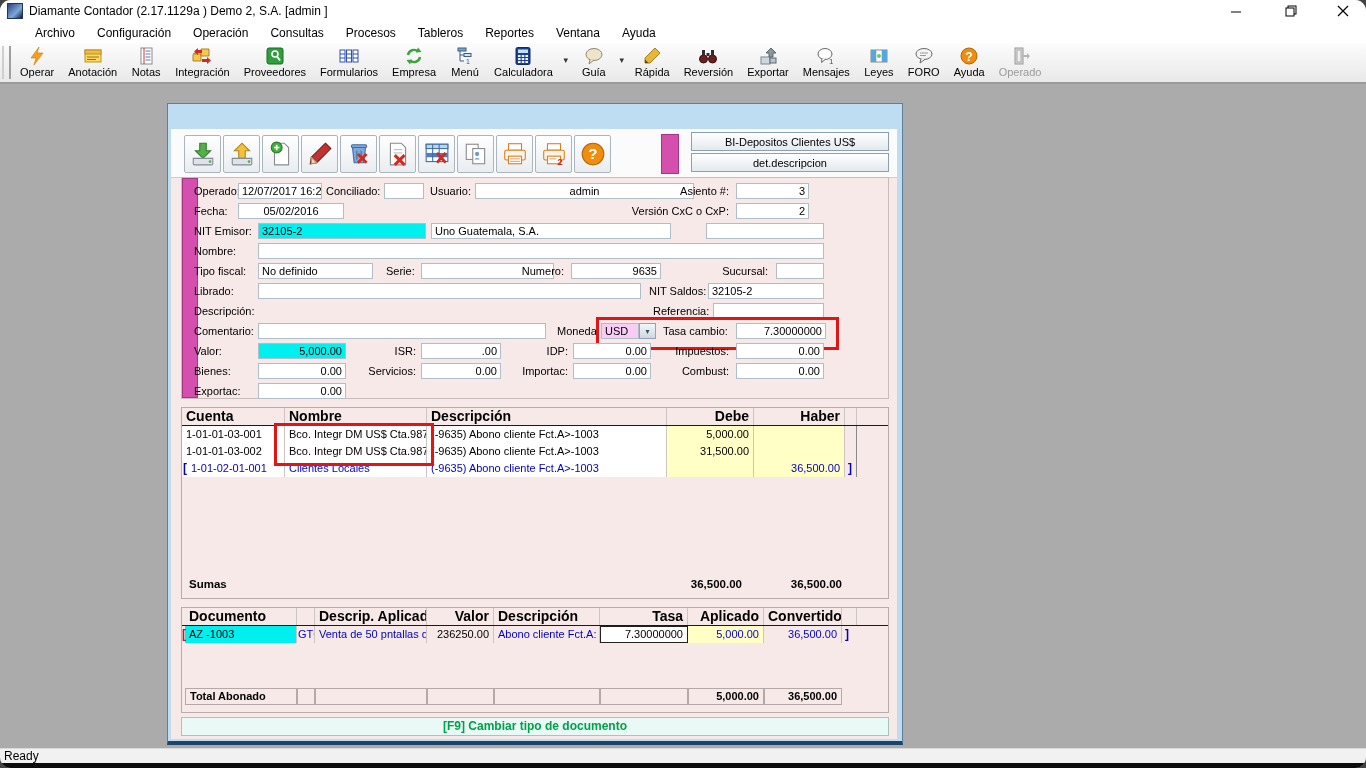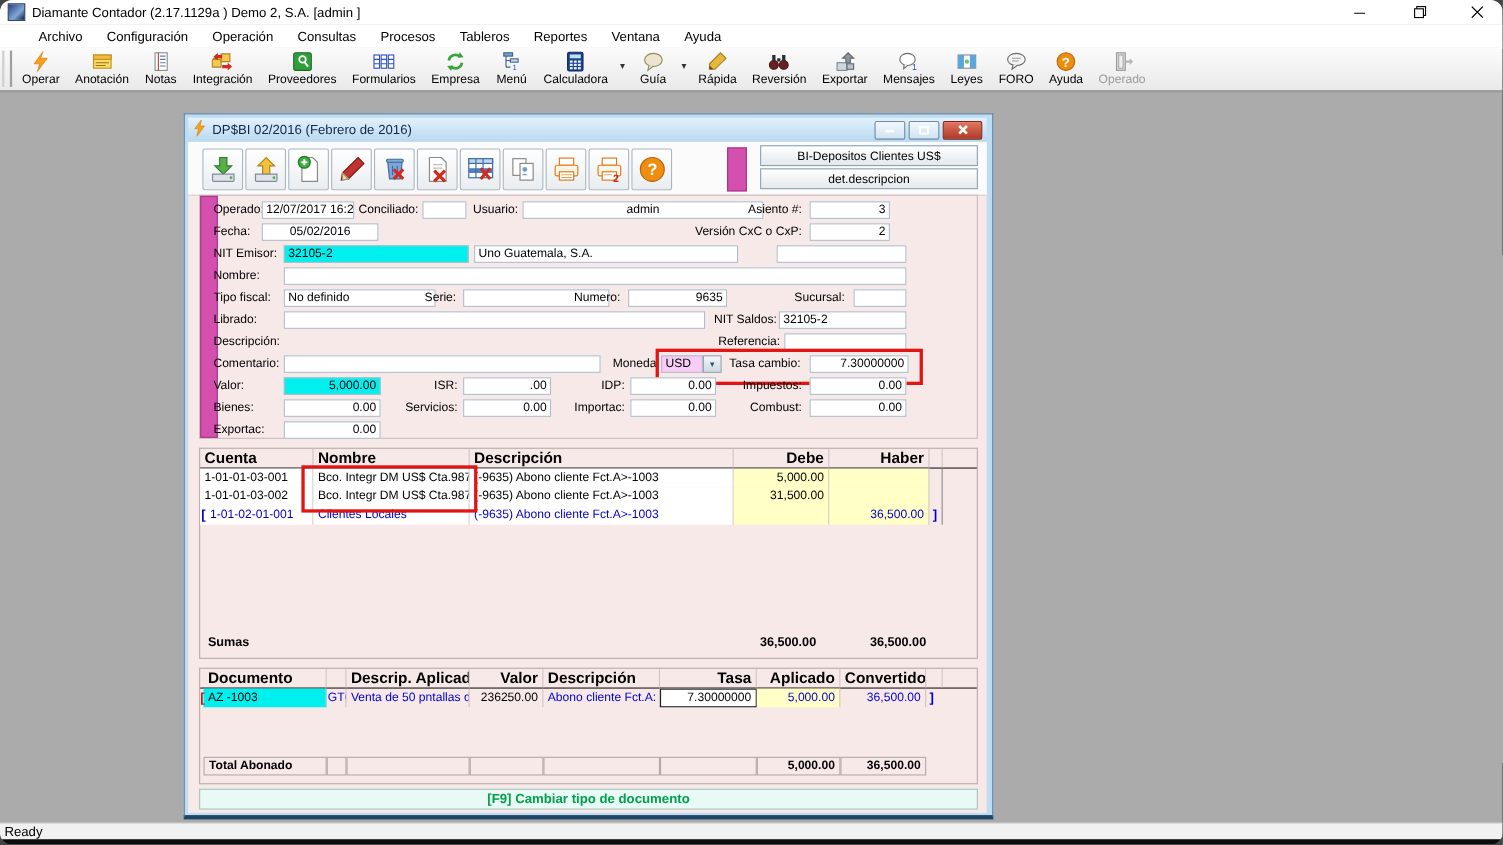--- a/index.html
+++ b/index.html
@@ -322,44 +322,20 @@
             <rect x="7" y="4" width="4" height="12" fill="#efefef" stroke="#ababab"></rect>
             <polygon points="13,9 17,9 17,7 20,10 17,13 17,11 13,11" fill="#b5b5b5"></polygon>
           </svg>
         </span>
       <span class="lb">Operado</span>
     </div>
   </div>
 
   <div class="doc">
 
-    <div class="doc-title">
-      <span class="bolt">
-        <svg width="13" height="15" viewBox="0 0 13 15">
-            <polygon points="8,0 2,8 5.5,8 4,15 11,5.5 7,5.5" fill="#f7a01d" stroke="#cf7a00" stroke-width="0.5"></polygon>
-          </svg>
-      </span>
-      <span>DP$BI 02/2016 (Febrero de 2016)</span>
-      <span style="flex:1"></span>
-      <span class="dwb">
-          <svg width="10" height="8">
-            <rect x="1" y="4" width="8" height="2.4" fill="#fff" stroke="#5b7astroke"></rect>
-          </svg>
-        </span>
-      <span class="dwb">
-          <svg width="10" height="9">
-            <rect x="1.5" y="1.5" width="7" height="6" fill="none" stroke="#fff" stroke-width="1.6"></rect>
-          </svg>
-        </span>
-      <span class="dwb close" style="margin-right:4px">
-          <svg width="11" height="10">
-            <path d="M2 1.5 L9 8.5 M9 1.5 L2 8.5" stroke="#fff" stroke-width="2.4"></path>
-          </svg>
-        </span>
-    </div>
 
     <div class="doc-content"></div>
     <div class="doc-tbzone"></div>
 
     <div class="itb" style="left:16px">
       <span class="itbtn">
           <span>
             <svg class="i24" viewBox="0 0 24 24">
               <polygon points="9,2 15,2 15,9 19,9 12,16 5,9 9,9" fill="#56b04a" stroke="#2f7d28"></polygon>
               <path d="M3 16 h18 v5 a1 1 0 0 1 -1 1 H4 a1 1 0 0 1 -1 -1 z" fill="#dfe3e7" stroke="#808c98"></path>
@@ -490,21 +466,21 @@
 
     <span class="lbl" style="left:26px;top:119px">NIT Emisor:</span>
     <span class="fld cyan" style="left:90px;top:119px;width:168px">32105-2</span>
     <span class="fld" style="left:263px;top:119px;width:240px">Uno Guatemala, S.A.</span>
     <span class="fld" style="left:538px;top:119px;width:118px"></span>
 
     <span class="lbl" style="left:26px;top:139px">Nombre:</span>
     <span class="fld" style="left:90px;top:139px;width:566px"></span>
 
     <span class="lbl" style="left:26px;top:159px">Tipo fiscal:</span>
-    <span class="fld" style="left:90px;top:159px;width:138px">No definido</span>
+    <span class="fld" style="left:90px;top:159px;width:115px">No definido</span>
     <span class="lbl" style="left:218px;top:159px">Serie:</span>
     <span class="fld" style="left:253px;top:159px;width:133px"></span>
     <span class="lbl r" style="left:336px;top:159px;width:60px">Numero:</span>
     <span class="fld r" style="left:403px;top:159px;width:90px">9635</span>
     <span class="lbl r" style="left:520px;top:159px;width:80px">Sucursal:</span>
     <span class="fld" style="left:608px;top:159px;width:48px"></span>
 
     <span class="lbl" style="left:26px;top:179px">Librado:</span>
     <span class="fld" style="left:90px;top:179px;width:383px"></span>
     <span class="lbl" style="left:481px;top:179px">NIT Saldos:</span>

